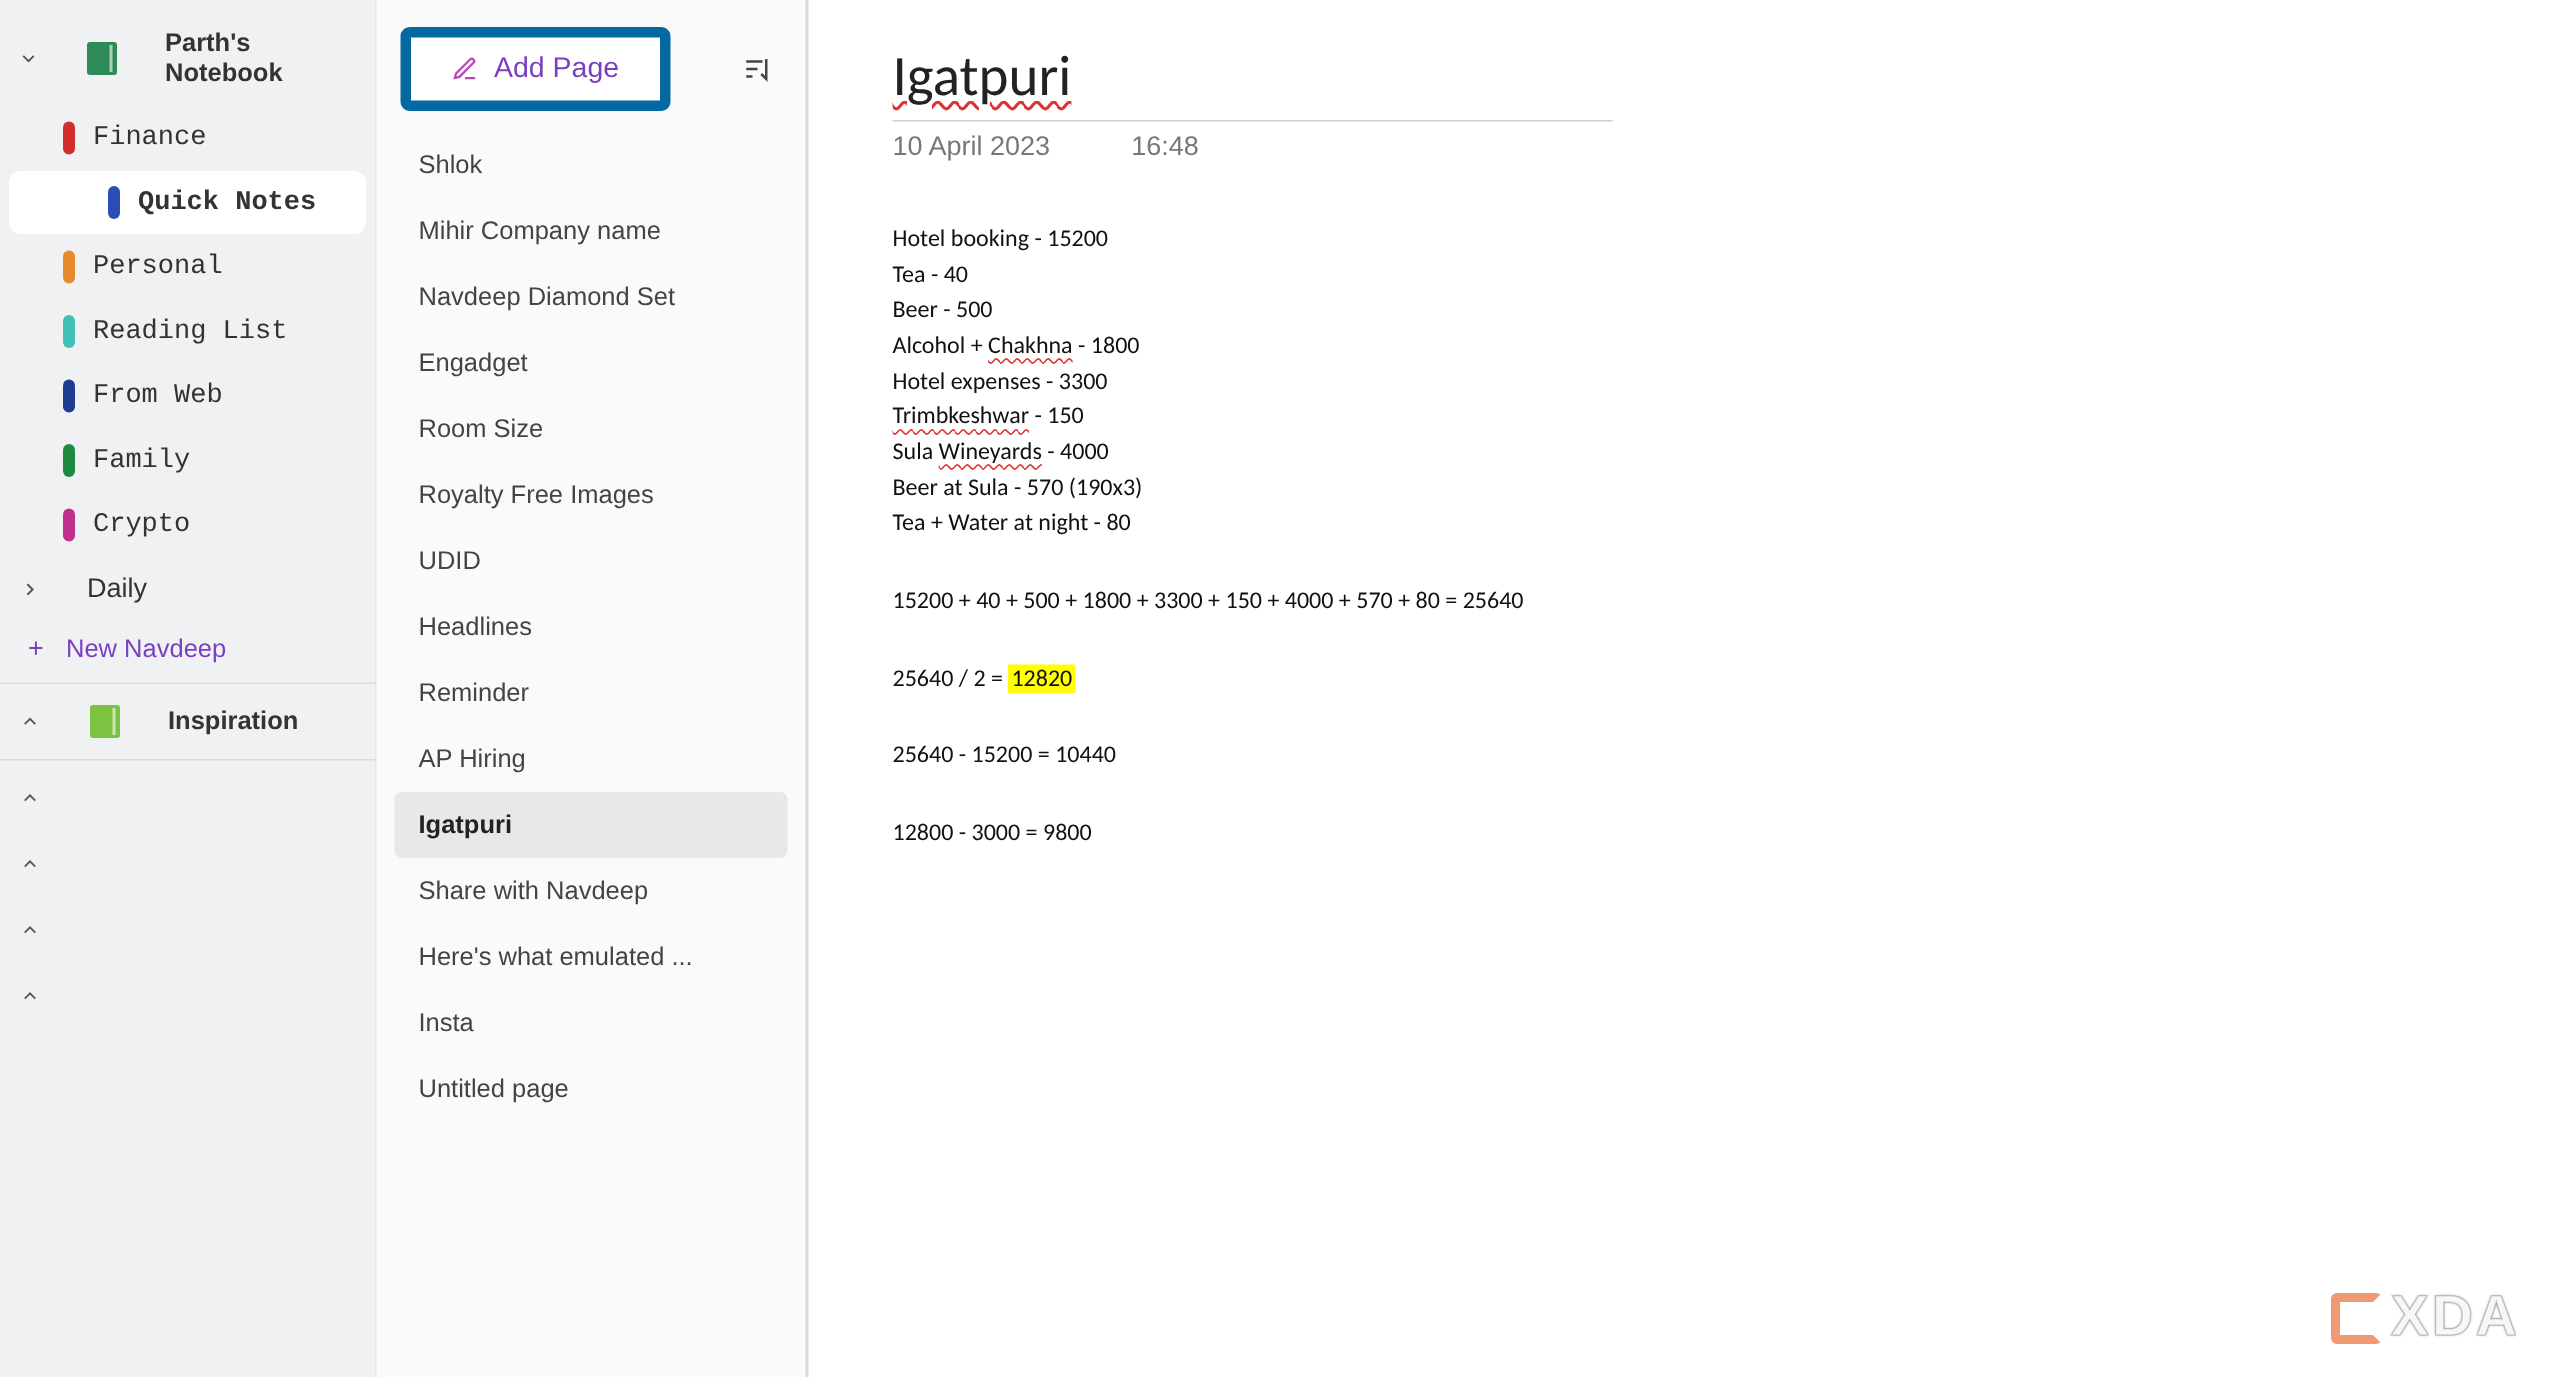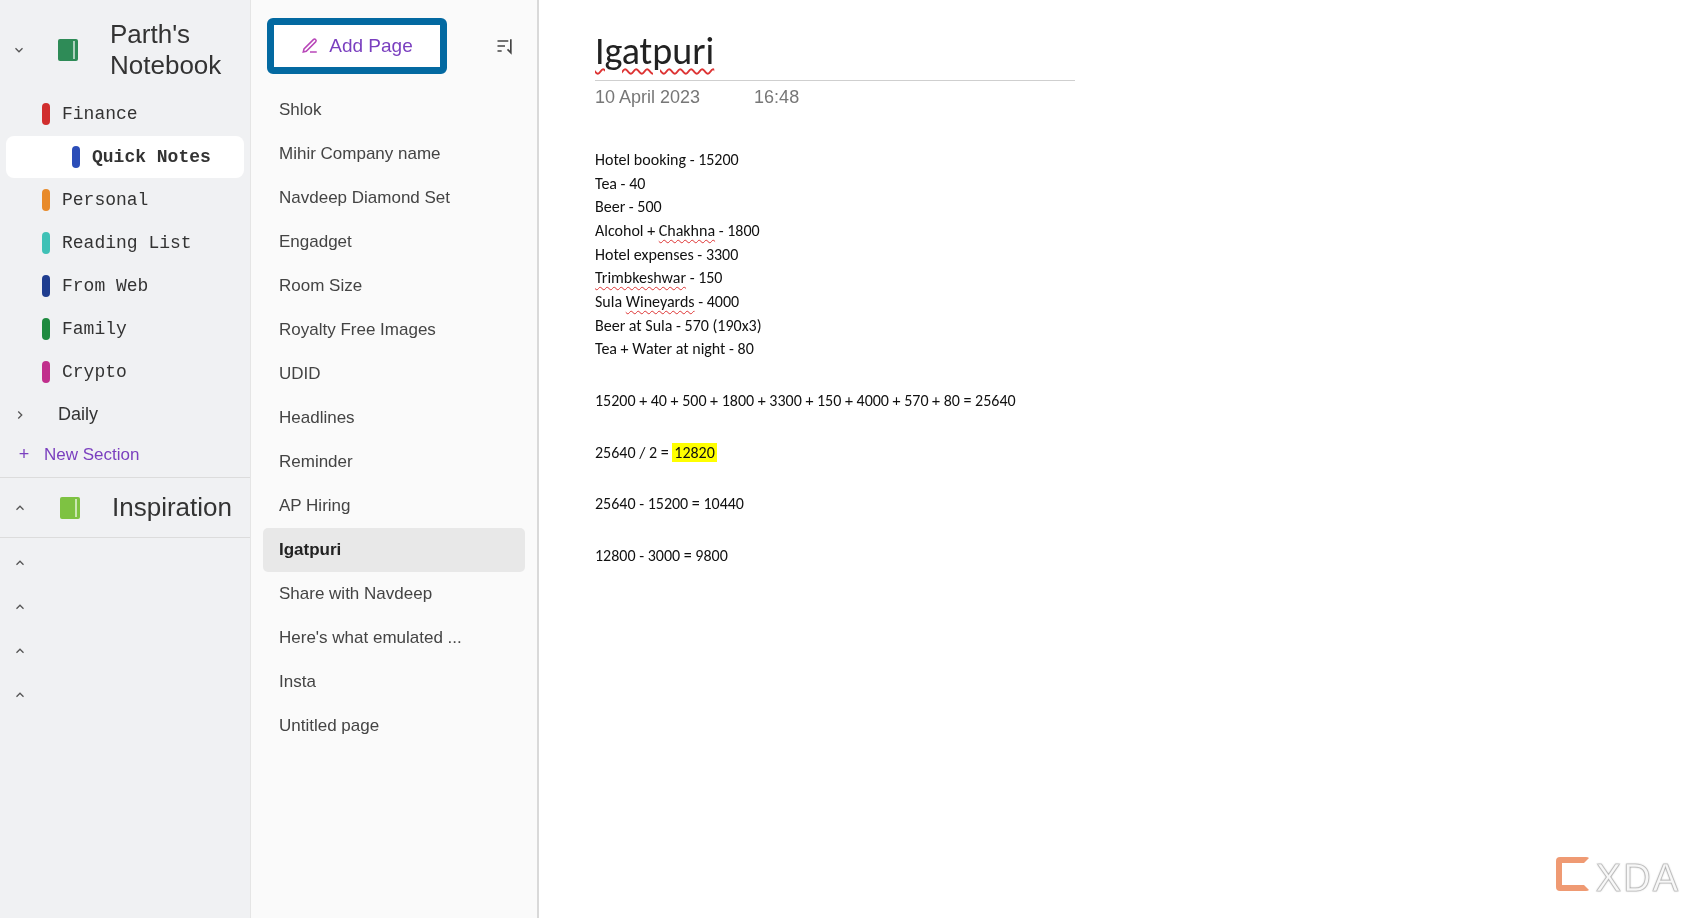--- a/index.html
+++ b/index.html
@@ -29,22 +29,22 @@
     align-items: center;
     gap: 10px;
     padding: 10px 12px 10px 6px;
     cursor: pointer;
     font-size: 18px;
     color: #333;
     border-radius: 6px;
     margin: 1px 6px;
   }
   .nb-row.notebook {
-    font-size: 26px;
-    font-weight: 400;
+    font-size: 17px;
+    font-weight: 700;
     margin-bottom: 2px;
     gap: 32px;
   }
   .nb-row .chev {
     width: 16px;
     display:flex;
     justify-content:center;
     align-items:center;
     color:#555;
   }
@@ -188,23 +188,23 @@
     padding: 0 2px;
   }
 
   
   .watermark {
     position:absolute;
     right: 20px;
     bottom: 18px;
     font-family: Arial, sans-serif;
     font-size: 38px;
-    font-weight: 400;
+    font-weight: 700;
     letter-spacing: 2px;
-    display:flex; align-items:flex-start; gap:6px;
+    display:flex; align-items:center; gap:6px;
   }
   .watermark .wm-logo {
     width:34px; height:34px;
     border:6px solid rgba(230,100,40,.65);
     border-right-color: transparent;
     border-radius:4px;
     position:relative;
   }
   .watermark .wm-text { color: rgba(255,255,255,.9); text-shadow: 0 0 2px rgba(0,0,0,.35); -webkit-text-stroke: 1px rgba(0,0,0,.18); }
 </style>
@@ -267,21 +267,21 @@
       <span class="chev">
         <svg width="14" height="14" viewBox="0 0 24 24" fill="none" stroke="currentColor" stroke-width="2.2">
             <polyline points="9 6 15 12 9 18"></polyline>
           </svg>
       </span>
       <span class="label">Daily</span>
     </div>
 
     <div class="new-section">
       <span class="plus">+</span>
-      <span>New Section</span>
+      <span>New Navdeep</span>
     </div>
 
     <div class="divider"></div>
 
     <div class="nb-row notebook collapsed below">
       <span class="chev">
         <svg width="14" height="14" viewBox="0 0 24 24" fill="none" stroke="currentColor" stroke-width="2.2">
             <polyline points="9 6 15 12 9 18"></polyline>
           </svg>
       </span>

